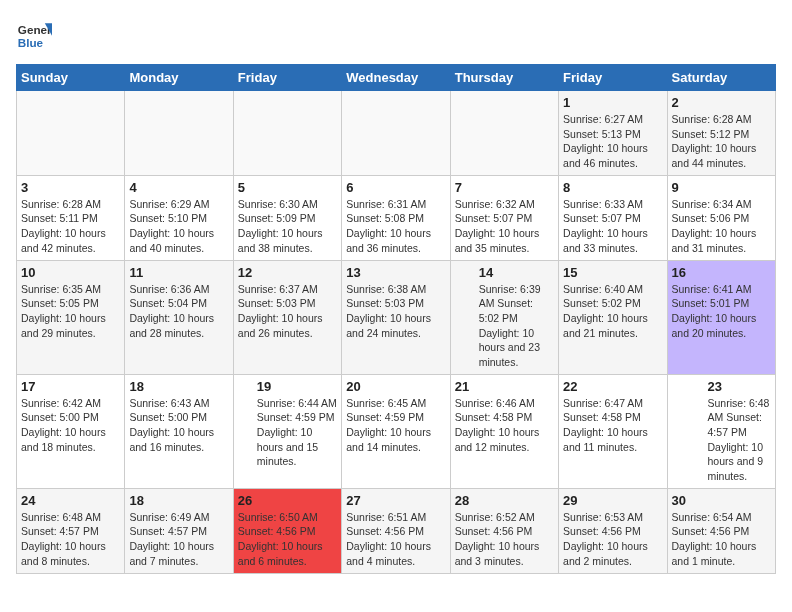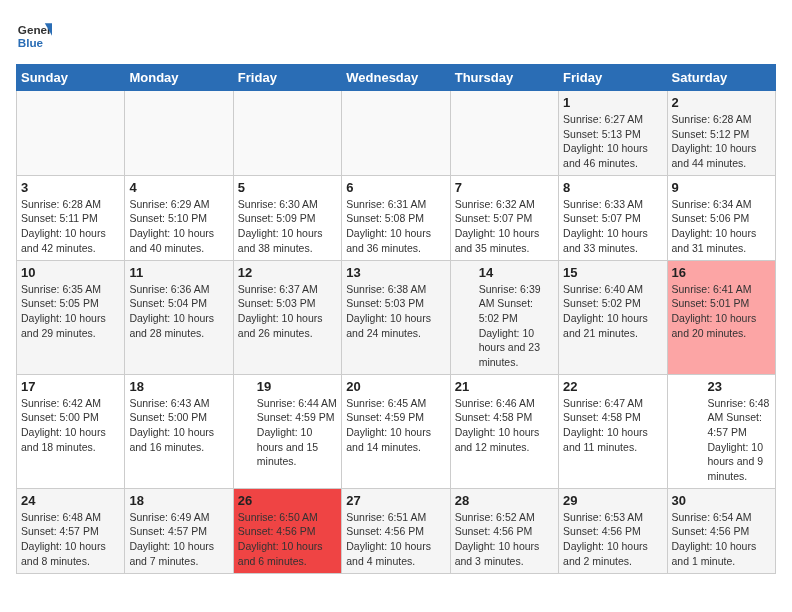--- a/index.html
+++ b/index.html
@@ -219,21 +219,21 @@
           <div class="day-info">Sunrise: 6:39 AM
 Sunset: 5:02 PM
 Daylight: 10 hours and 23 minutes.</div>
         </td>
         <td style="background: rgb(245, 245, 245);">
           <div class="day-number">15</div>
           <div class="day-info">Sunrise: 6:40 AM
 Sunset: 5:02 PM
 Daylight: 10 hours and 21 minutes.</div>
         </td>
-        <td style="background: #fca5a5;">
+        <td style="background: #c4b5fd;">
           <div class="day-number">16</div>
           <div class="day-info">Sunrise: 6:41 AM
 Sunset: 5:01 PM
 Daylight: 10 hours and 20 minutes.</div>
         </td>
       </tr>
       <tr>
         <td style="background: rgb(255, 255, 255);">
           <div class="day-number">17</div>
           <div class="day-info">Sunrise: 6:42 AM

